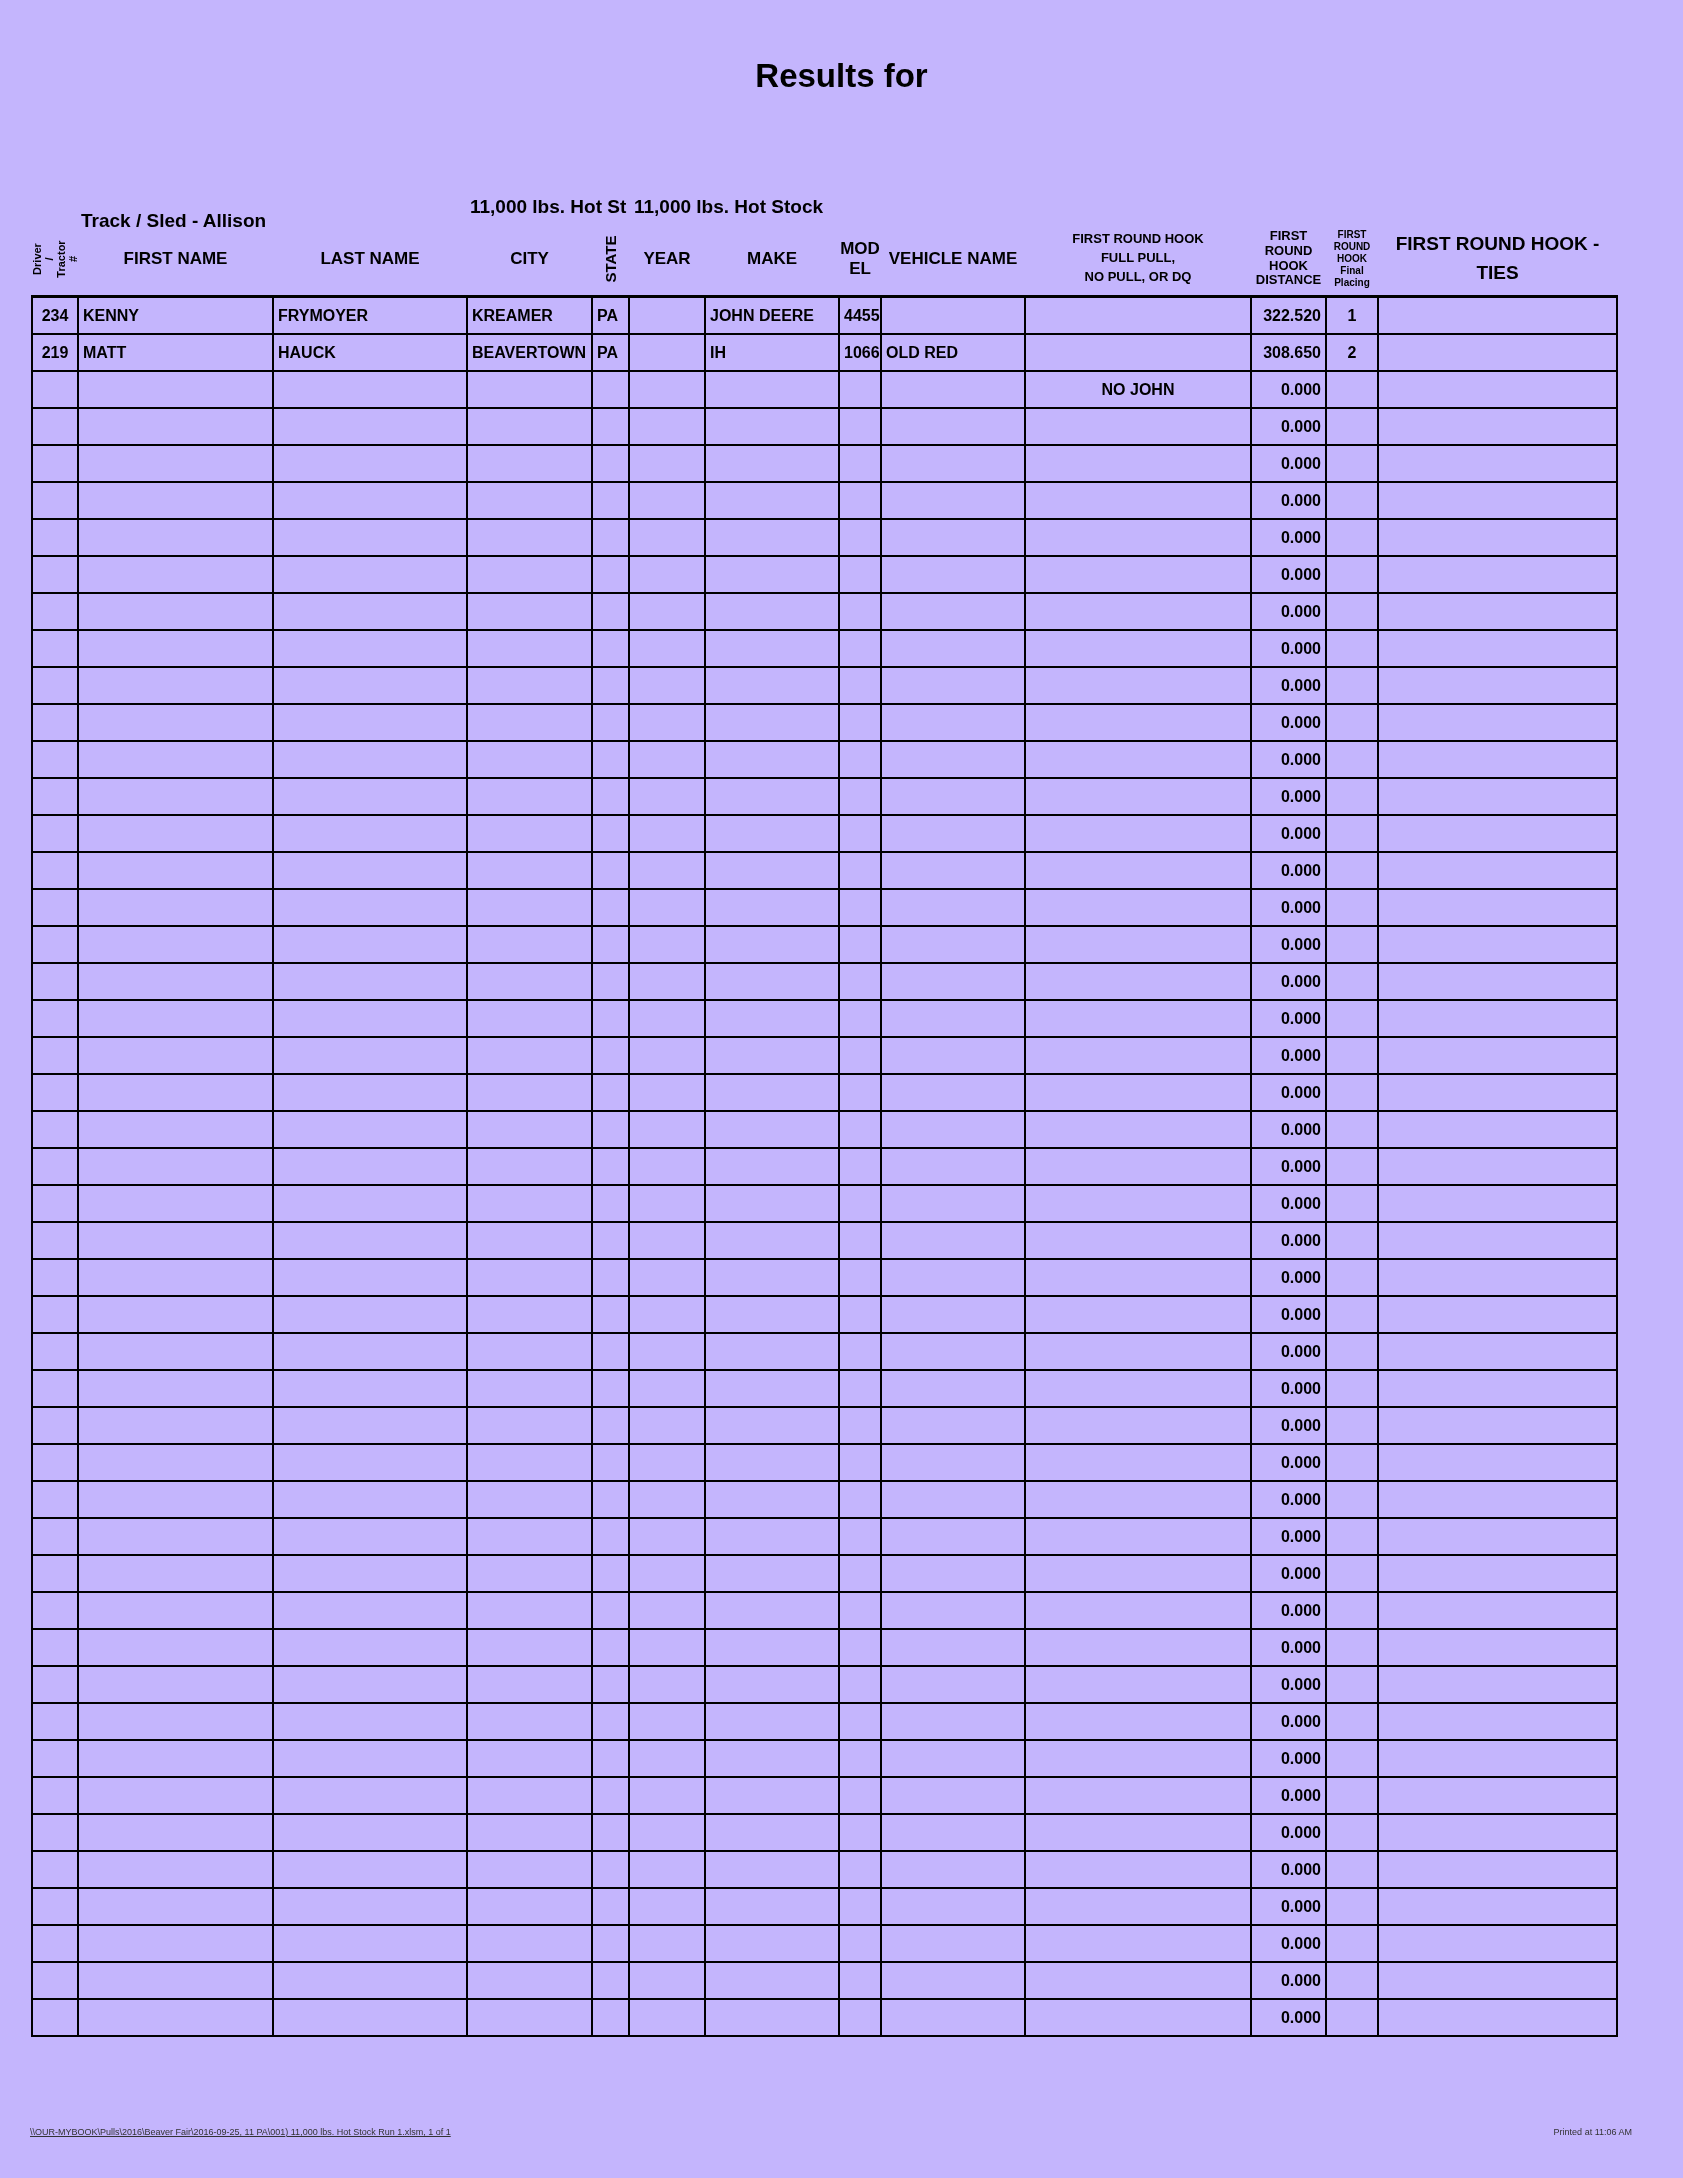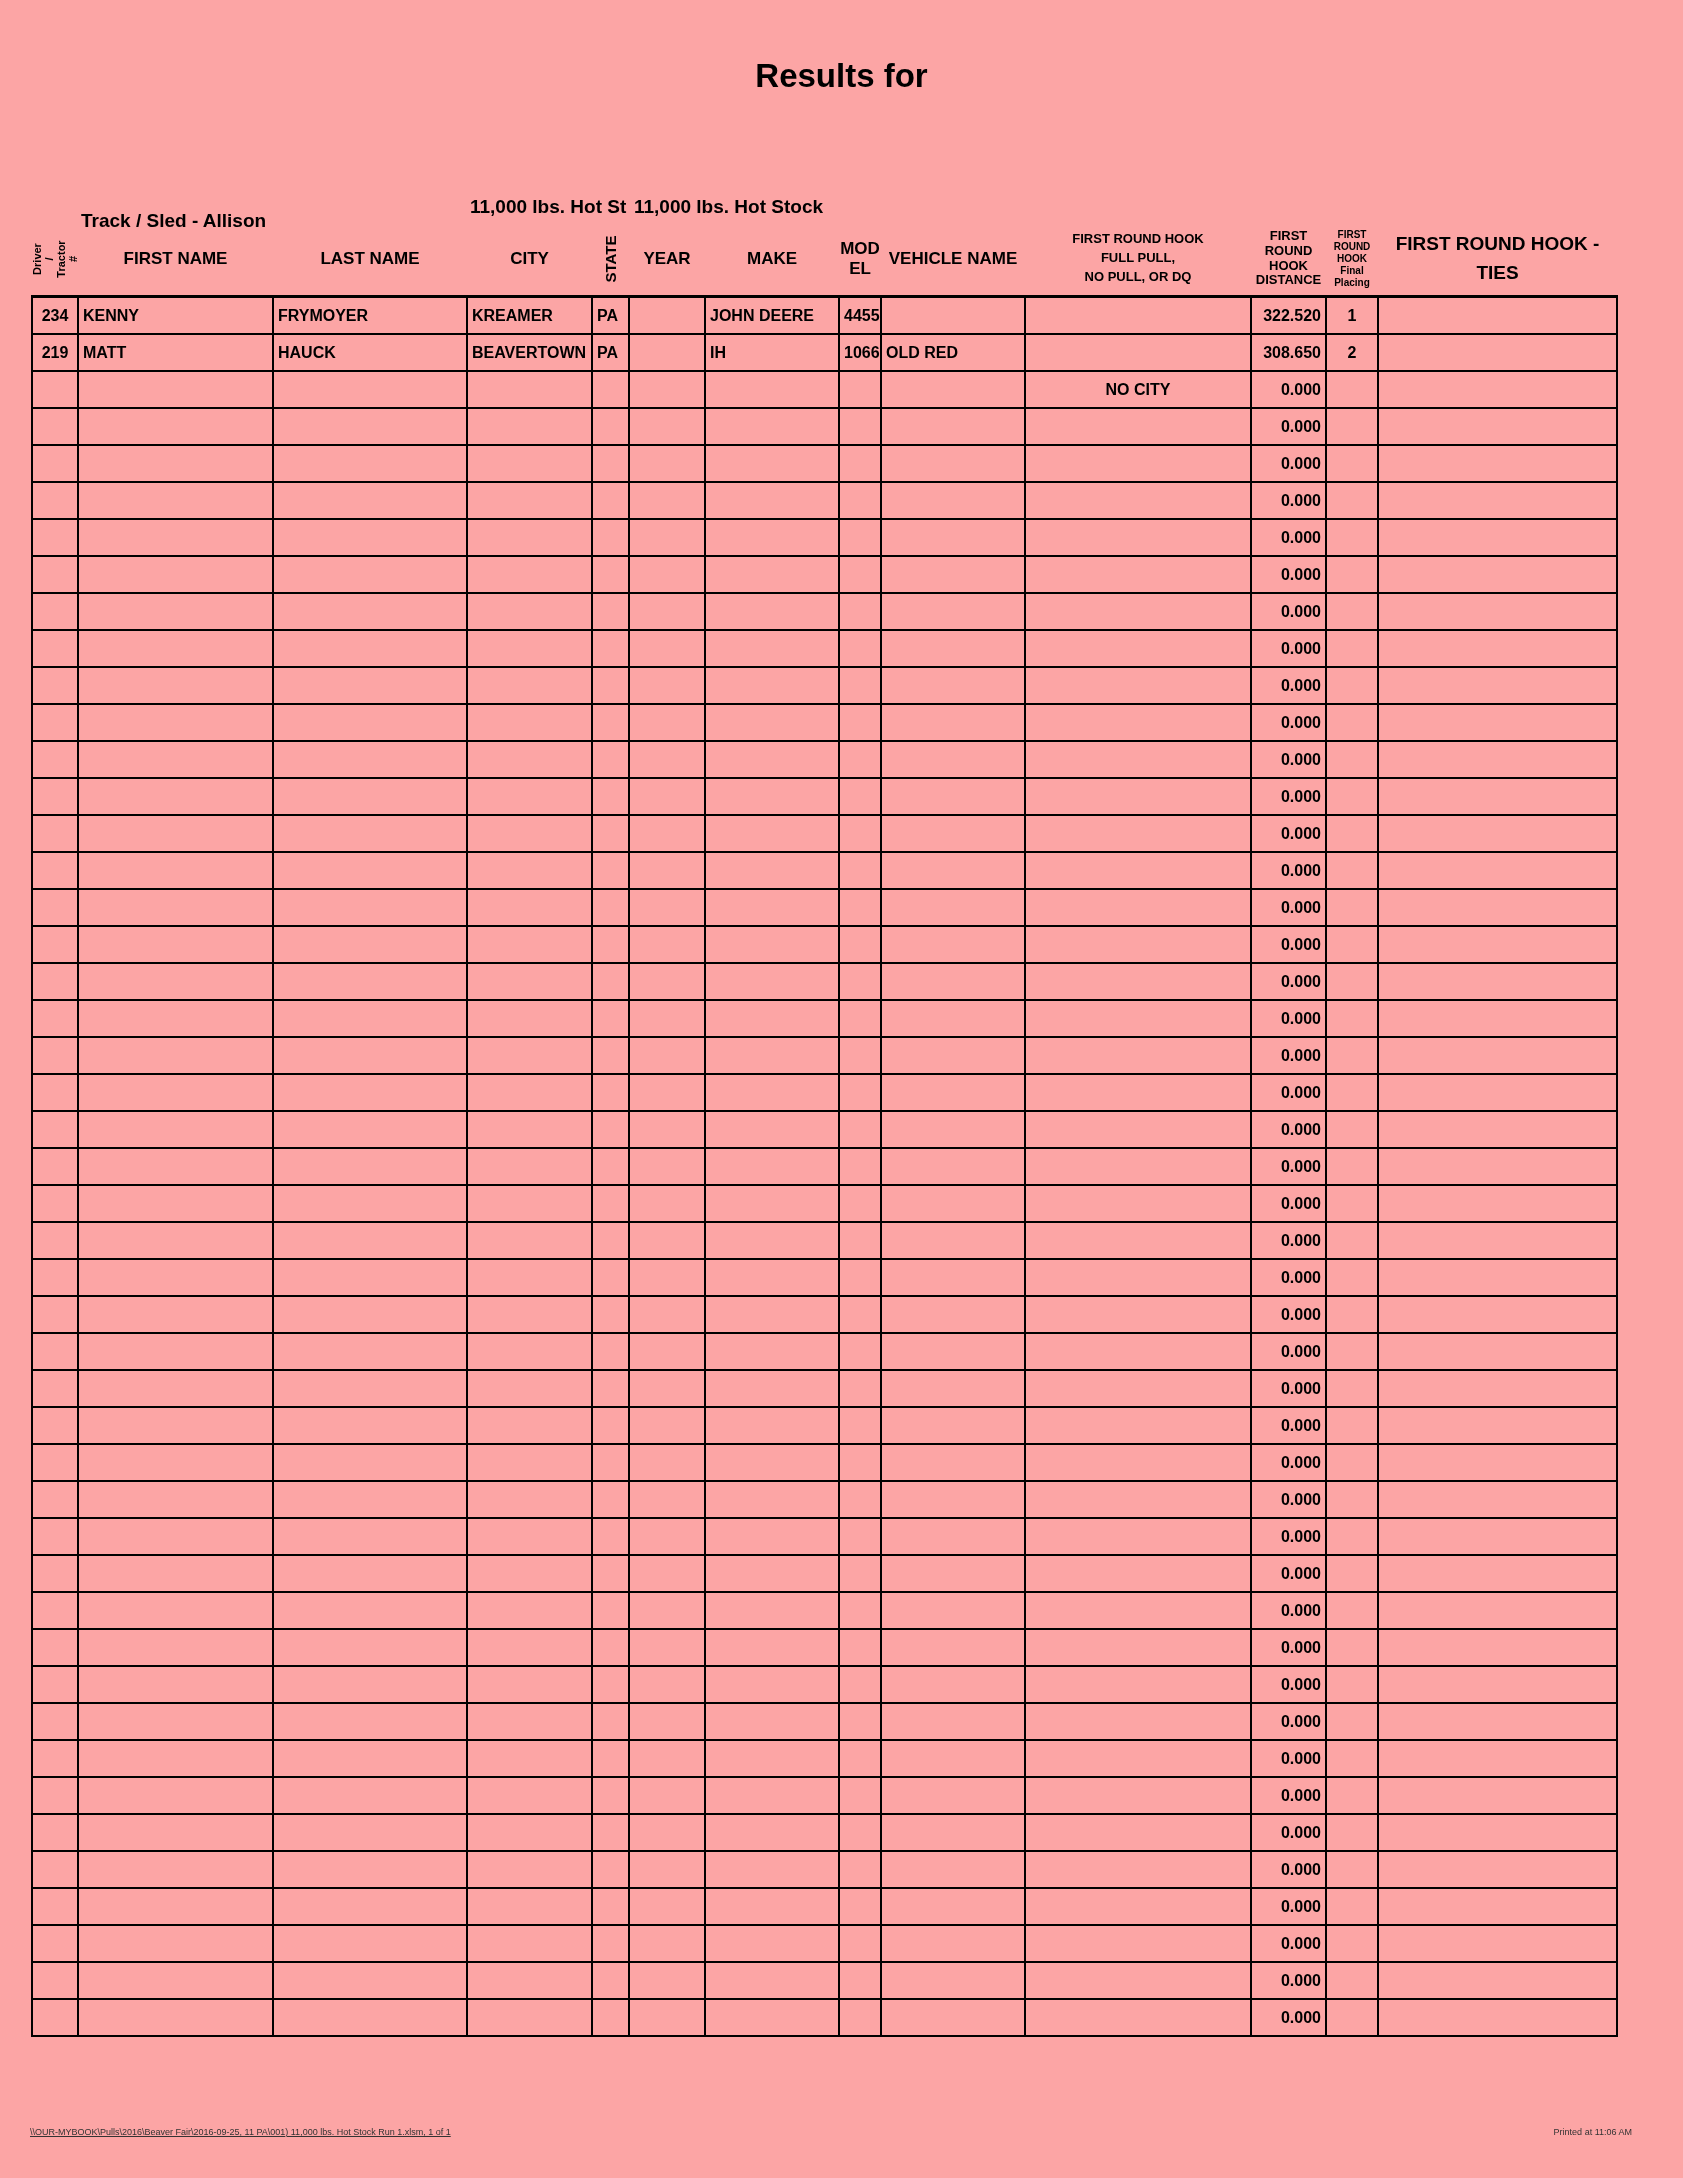--- a/index.html
+++ b/index.html
@@ -1,20 +1,20 @@
 <!DOCTYPE html>
 <html><head>
 <meta charset="utf-8">
 <style>
   html, body { margin: 0; padding: 0; background: #ffffff; }
   .page {
     position: relative;
     width: 1683px;
     height: 2178px;
-    background: #fca5a5;
+    background: #c4b5fd;
     font-family: "Liberation Sans", sans-serif;
     color: #000;
     overflow: hidden;
   }
   .titles {
     position: absolute;
     top: 57px;
     left: 0;
     width: 100%;
     text-align: center;
@@ -202,21 +202,21 @@
         <tr>
       <td class="a-center"></td>
       <td class="a-left"></td>
       <td class="a-left"></td>
       <td class="a-left"></td>
       <td class="a-left"></td>
       <td class="a-left"></td>
       <td class="a-left"></td>
       <td class="a-left"></td>
       <td class="a-left"></td>
-      <td class="a-center">NO CITY</td>
+      <td class="a-center">NO JOHN</td>
       <td class="a-right">0.000</td>
       <td class="a-center"></td>
       <td class="a-left"></td>
     </tr>
         <tr>
       <td class="a-center"></td>
       <td class="a-left"></td>
       <td class="a-left"></td>
       <td class="a-left"></td>
       <td class="a-left"></td>

